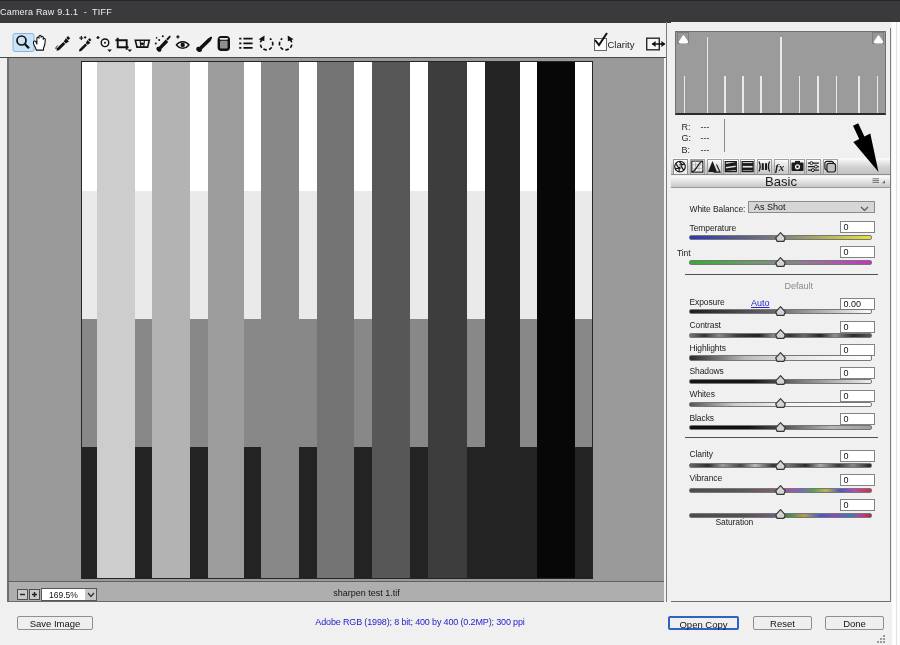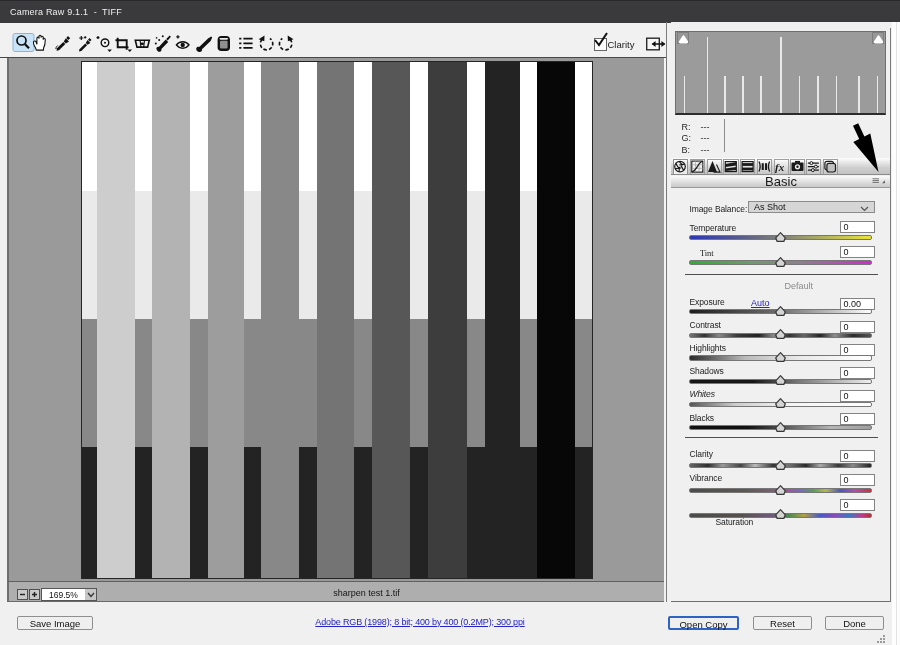--- a/index.html
+++ b/index.html
@@ -1,19 +1,19 @@
 <!DOCTYPE html>
 <html><head>
 <meta charset="utf-8">
 <style>
 html,body{margin:0;padding:0;}
 body{width:900px;height:645px;position:relative;background:#f0f0f0;font-family:"Liberation Sans",sans-serif;overflow:hidden;}
 .abs{position:absolute;}
 .titlebar{left:0;top:0;width:900px;height:23px;background:#3a3a3c;color:#efefef;font-size:9px;letter-spacing:-0.2px;line-height:23px;border-top:1px solid #28282a;box-sizing:border-box;}
-.titlebar span{margin-left:10px;letter-spacing:0.2px;}
+.titlebar span{letter-spacing:0.2px;}
 .toolbar{left:0;top:23px;width:666px;height:34.8px;background:#f1f1f1;border-bottom:1.5px solid #484848;box-sizing:border-box;}
 .canvas{left:7px;top:57.8px;width:654.5px;height:524.2px;background:#9a9a9a;border-left:2px solid #6e6e6e;}
 .imgbox{left:71.5px;top:3.7px;border:1.5px solid #252525;width:510px;height:516px;}
 .band{left:0;width:510px;}
 .statusbar{left:7px;top:581px;width:654.5px;height:18.5px;background:#aeaeae;border-top:1px solid #606060;border-bottom:1px solid #6a6a6a;border-left:2px solid #6e6e6e;box-sizing:content-box;}
 .footer{left:0;top:602px;width:780px;height:43px;background:#f0f0f0;z-index:6;}
 .btn{position:absolute;background:#efefef;border:1px solid #8f8f8f;border-radius:2px;font-size:9.5px;color:#111;text-align:center;}
 .rpanel{left:670.5px;top:22px;width:221px;height:623px;background:#f0f0f0;}
 .hist{position:absolute;left:4.5px;top:8.5px;width:209px;height:81.5px;background:#9b9b9b;border:1px solid #6e6e6e;border-bottom:2.5px solid #2c2c2c;}
 .spike{position:absolute;width:1.5px;background:#e9e9e9;}
@@ -142,21 +142,21 @@
   <div class="abs" style="left:32px;top:5.5px;width:43px;height:11.5px;background:#fff;border:1px solid #565656;font-size:8.5px;color:#111;text-align:center;line-height:12.5px;">169.5%</div>
   <div class="abs" style="left:75.5px;top:5.5px;width:11px;height:11.5px;background:#c6c6c6;border:1px solid #565656;border-left:none;"></div>
   <svg class="abs" style="left:75.5px;top:5.5px;" width="12" height="13" viewBox="0 0 12 13">
       <path d="M3 5 L6 8.5 L9 5" stroke="#333" stroke-width="1.3" fill="none"></path>
     </svg>
   <div class="abs" style="left:0;top:5.5px;width:715px;text-align:center;font-size:9px;color:#151515;">sharpen test 1.tif</div>
 </div>
 
 <div class="abs footer">
   <div class="btn" style="left:17px;top:13.5px;width:74px;height:10.5px;padding-top:1.5px;">Save Image</div>
-  <div class="abs" style="left:120px;top:14.5px;width:600px;text-align:center;font-size:9px;letter-spacing:-0.15px;color:#2323c8;"><span style="text-decoration:underline;">Adobe RGB (1998); 8 bit; 400 by 400 (0.2MP); 300 ppi</span></div>
+  <div class="abs" style="left:120px;top:14.5px;width:600px;text-align:center;font-size:9px;letter-spacing:-0.15px;color:#2323c8;"><span style="">Adobe RGB (1998); 8 bit; 400 by 400 (0.2MP); 300 ppi</span></div>
   <div class="btn" style="left:668px;top:13.5px;width:67px;height:9px;padding-top:1.5px;border:2px solid #2f62c5;">Open Copy</div>
   <div class="btn" style="left:753px;top:13.5px;width:57px;height:10.5px;padding-top:1.5px;">Reset</div>
   <div class="btn" style="left:825px;top:13.5px;width:57px;height:10.5px;padding-top:1.5px;">Done</div>
   <svg class="abs" style="left:876px;top:33px;" width="10" height="8" viewBox="0 0 10 8">
     <g fill="#9a9a9a">
         <rect x="7" y="0" width="2" height="2"></rect>
         <rect x="7" y="3" width="2" height="2"></rect>
         <rect x="7" y="6" width="2" height="2"></rect>
         <rect x="4" y="3" width="2" height="2"></rect>
         <rect x="4" y="6" width="2" height="2"></rect>
@@ -262,35 +262,35 @@
   <div class="basichdr">Basic
     <svg class="abs" style="right:6.5px;top:2.8px;" width="13" height="6" viewBox="0 0 13 6">
         <g stroke="#666" stroke-width="0.9">
           <path d="M0.5 0.8 H7 M0.5 2.6 H7 M0.5 4.4 H7"></path>
         </g>
         <path d="M10 5.2 L13 5.2 L13 2.2 Z" fill="#666"></path>
       </svg>
   </div>
 
   <div class="content">
-    <div class="lbl" style="left:18.5px;top:16px;">Image Balance:</div>
+    <div class="lbl" style="left:18.5px;top:16px;">White Balance:</div>
     <div class="abs" style="left:77px;top:13.5px;width:120px;height:9.5px;background:#d6d6d6;border:1px solid #8b8b8b;font-size:9px;color:#111;line-height:10px;padding-left:5px;box-sizing:content-box;">As Shot
       <svg class="abs" style="right:5px;top:3.5px;" width="9" height="6" viewBox="0 0 9 6">
           <path d="M1 1 L4.5 4.5 L8 1" stroke="#555" stroke-width="1.2" fill="none"></path>
         </svg>
     </div>
 
     <div class="lbl" style="left:18.5px;top:35px;">Temperature</div>
     <div class="numbox" style="top:33.5px;">0</div>
     <div class="track" style="top:47.5px;background:linear-gradient(90deg,#2b35b8,#5b5f88 30%,#8a8a74 55%,#b9b95a 78%,#e8e438);"></div>
     <svg class="thumb" style="left:104px;top:44.2px;" viewBox="0 0 11 10">
         <path d="M5.5 0.7 L10.3 5.8 L8.9 9.3 L2.1 9.3 L0.7 5.8 Z" fill="#d4d4d4" stroke="#383838" stroke-width="1.2"></path>
       </svg>
 
-    <div class="lbl" style="left:29px;top:60px;font-family:Liberation Serif, serif;">Tint</div>
+    <div class="lbl" style="left:6px;top:60px;">Tint</div>
     <div class="numbox" style="top:58.5px;">0</div>
     <div class="track" style="top:72.5px;background:linear-gradient(90deg,#2fae2f,#6f9a6f 35%,#8d7f8d 60%,#b153b1 82%,#cc2bcc);"></div>
     <svg class="thumb" style="left:104px;top:69.2px;" viewBox="0 0 11 10">
         <path d="M5.5 0.7 L10.3 5.8 L8.9 9.3 L2.1 9.3 L0.7 5.8 Z" fill="#d4d4d4" stroke="#383838" stroke-width="1.2"></path>
       </svg>
 
     <div class="divline" style="top:86.5px;"></div>
 
     <div class="abs" style="left:80px;top:110px;font-size:9px;color:#2525c5;text-decoration:underline;">Auto</div>
     <div class="abs" style="left:113.5px;top:93.5px;font-size:9px;color:#8a8a8a;">Default</div>
@@ -316,21 +316,21 @@
         <path d="M5.5 0.7 L10.3 5.8 L8.9 9.3 L2.1 9.3 L0.7 5.8 Z" fill="#d4d4d4" stroke="#383838" stroke-width="1.2"></path>
       </svg>
 
     <div class="lbl" style="left:18.5px;top:178.5px;">Shadows</div>
     <div class="numbox" style="top:179.3px;">0</div>
     <div class="track" style="top:191.1px;background:linear-gradient(90deg,#161616 0 35%,#777 60%,#efefef);"></div>
     <svg class="thumb" style="left:104px;top:187.79999999999998px;" viewBox="0 0 11 10">
         <path d="M5.5 0.7 L10.3 5.8 L8.9 9.3 L2.1 9.3 L0.7 5.8 Z" fill="#d4d4d4" stroke="#383838" stroke-width="1.2"></path>
       </svg>
 
-    <div class="lbl" style="left:18.5px;top:201.5px;font-style:italic;">Whites</div>
+    <div class="lbl" style="left:18.5px;top:201.5px;">Whites</div>
     <div class="numbox" style="top:202.3px;">0</div>
     <div class="track" style="top:214.1px;background:linear-gradient(90deg,#555,#cdcdcd 25%,#f4f4f4 55%,#ffffff);"></div>
     <svg class="thumb" style="left:104px;top:210.79999999999998px;" viewBox="0 0 11 10">
         <path d="M5.5 0.7 L10.3 5.8 L8.9 9.3 L2.1 9.3 L0.7 5.8 Z" fill="#d4d4d4" stroke="#383838" stroke-width="1.2"></path>
       </svg>
 
     <div class="lbl" style="left:18.5px;top:225px;">Blacks</div>
     <div class="numbox" style="top:225.8px;">0</div>
     <div class="track" style="top:237.6px;background:linear-gradient(90deg,#111 0 32%,#555 52%,#b5b5b5 78%,#9e9e9e);"></div>
     <svg class="thumb" style="left:104px;top:234.29999999999998px;" viewBox="0 0 11 10">

